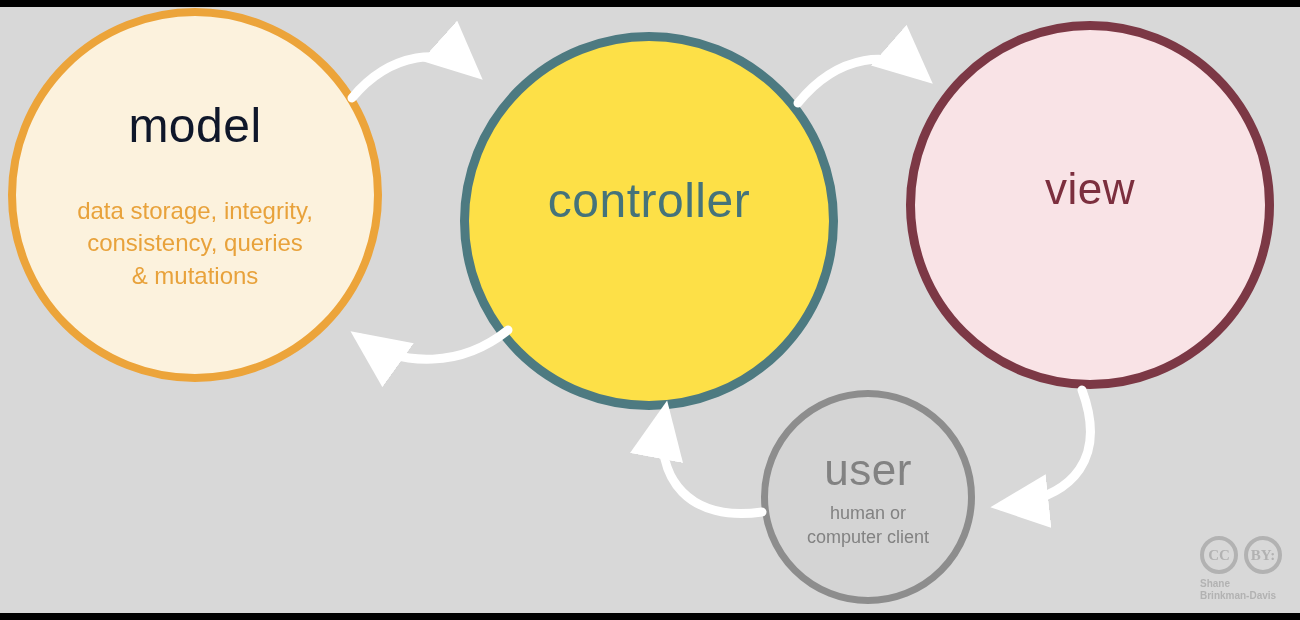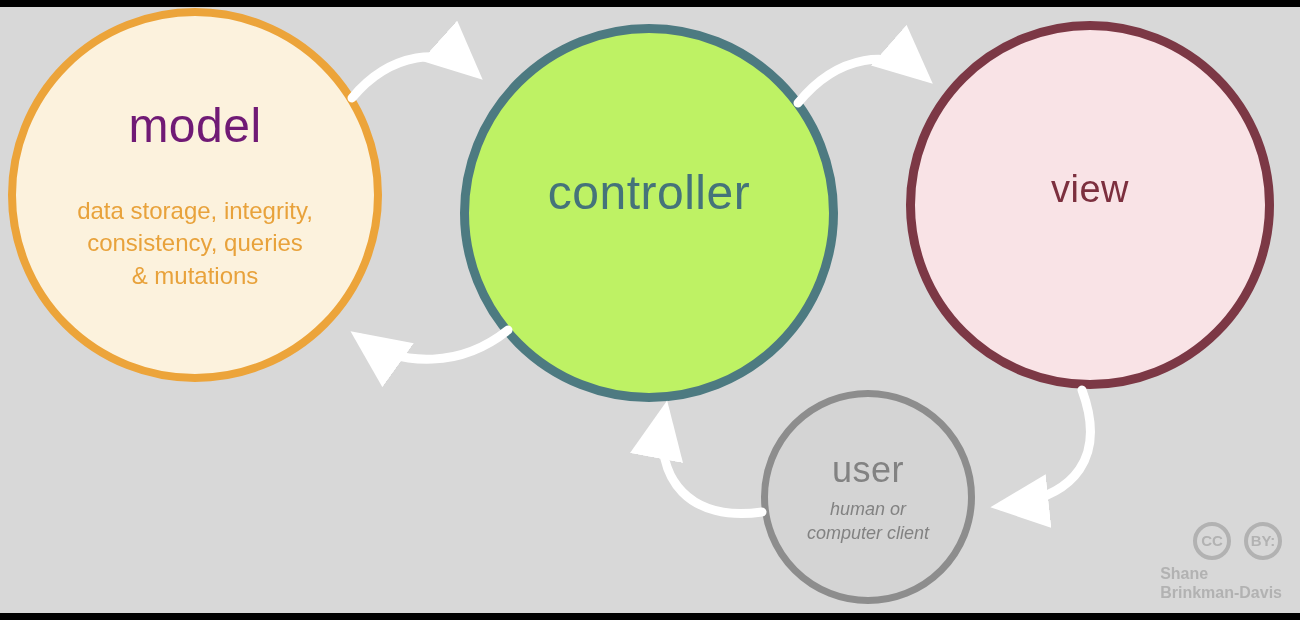--- a/index.html
+++ b/index.html
@@ -35,76 +35,76 @@
     white-space: pre-line;
     line-height: 1.35;
   }
 
   
   .node.model {
     left: 8px; top: 8px; width: 374px; height: 374px;
     background: #fcf2dd;
     border: 8px solid #eca43a;
   }
-  .node.model .title { color: #701a75; font-size: 48px; margin-bottom: 42px; }
+  .node.model .title { color: #0f172a; font-size: 48px; margin-bottom: 42px; }
   .node.model .desc  { color: #e8a23b; font-size: 24px; }
 
   
   .node.controller {
-    left: 460px; top: 24px; width: 378px; height: 378px;
-    background: #bef264;
+    left: 460px; top: 32px; width: 378px; height: 378px;
+    background: #fde047;
     border: 9px solid #4d7a81;
   }
   .node.controller .title { color: #45737a; font-size: 48px; margin-bottom: 42px; }
   .node.controller .desc  { color: #45737a; font-size: 19px; }
 
   
   .node.view {
     left: 906px; top: 21px; width: 368px; height: 368px;
     background: #f9e3e6;
     border: 9px solid #7c3845;
   }
-  .node.view .title { color: #7c2f3e; font-size: 38px; margin-bottom: 32px; }
+  .node.view .title { color: #7c2f3e; font-size: 44px; margin-bottom: 32px; }
   .node.view .desc  { color: #7c2f3e; font-size: 19px; }
 
   
   .node.user {
     left: 761px; top: 390px; width: 214px; height: 214px;
     background: #d4d4d4;
     border: 7px solid #8d8d8d;
   }
-  .node.user .title { color: #828282; font-size: 36px; margin-bottom: 6px; }
-  .node.user .desc  { color: #828282; font-size: 18px; font-style: italic; }
+  .node.user .title { color: #828282; font-size: 44px; margin-bottom: 6px; }
+  .node.user .desc  { color: #828282; font-size: 18px; }
 
   svg.arrows {
     position: absolute; left: 0; top: 0;
     width: 1300px; height: 620px;
     z-index: 3;
     pointer-events: none;
   }
 
   .cc-badge {
     position: absolute;
     right: 18px; bottom: 18px;
     z-index: 2;
     color: #b2b2b2;
     text-align: left;
   }
-  .cc-circles { display: flex; gap: 13px; justify-content: flex-end; }
+  .cc-circles { display: flex; gap: 6px; justify-content: flex-end; font-family: Liberation Serif, serif; }
   .cc-circle {
     width: 38px; height: 38px;
     border: 4px solid #b2b2b2;
     border-radius: 50%;
     display: flex; align-items: center; justify-content: center;
     font-weight: 700; font-size: 15px;
   }
   .cc-credit {
     margin-top: 4px;
     font-weight: 700;
-    font-size: 16px;
+    font-size: 10px;
     line-height: 1.2;
     white-space: pre-line;
   }
 </style>
 </head>
 <body>
 
 <div class="letterbox top"></div>
 <div class="letterbox bottom"></div>
 

